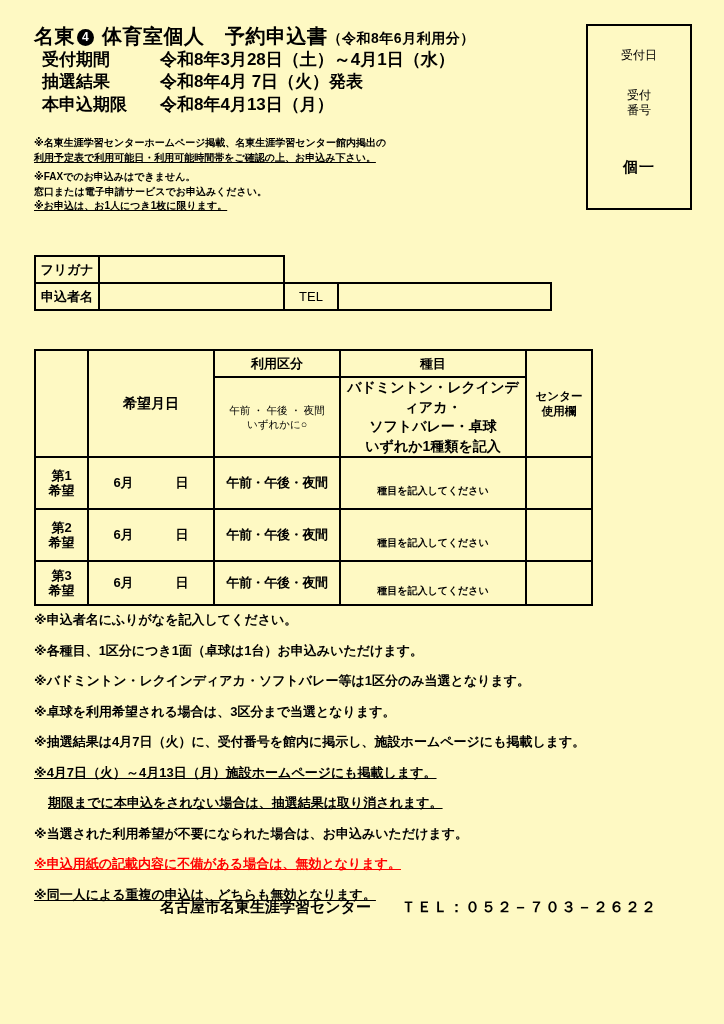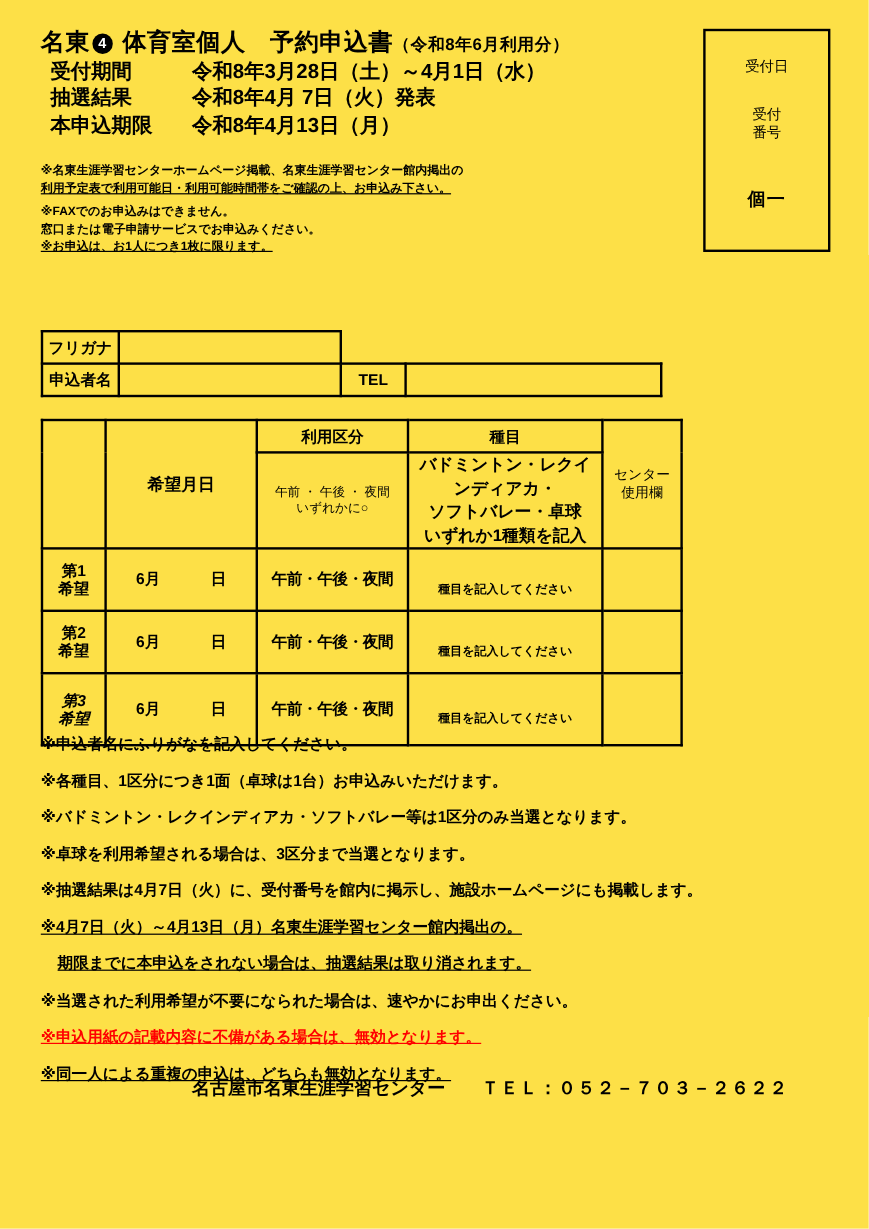--- a/index.html
+++ b/index.html
@@ -9,21 +9,21 @@
     background: #ffffff;
   }
   body {
     font-family: "Liberation Sans", "DejaVu Sans", sans-serif;
     color: #000000;
   }
   #page {
     position: relative;
     width: 724px;
     height: 1024px;
-    background: #fde047;
+    background: #fef9c3;
     overflow: hidden;
   }
 
   
   #title-block {
     position: absolute;
     left: 34px;
     top: 24px;
     width: 540px;
   }
@@ -98,63 +98,62 @@
   #receipt-box .rb-num  { top: 62px; }
   #receipt-box .rb-ko   { top: 132px; font-size: 15px; font-weight: bold; letter-spacing: 1px;}
 
   
   #applicant-table {
     position: absolute;
     left: 34px;
     top: 255px;
     border-collapse: collapse;
     table-layout: fixed;
-    margin-top: 20px;
   }
   #applicant-table td {
     border: 2px solid #000;
     padding: 0;
     height: 27px;
     font-size: 13px;
     font-weight: bold;
     text-align: center;
     vertical-align: middle;
     box-sizing: border-box;
   }
   #applicant-table td.nob { border: none; }
   .w-lbl   { width: 64px; }
   .w-name  { width: 185px; }
   .w-tel   { width: 54px; }
   .w-telv  { width: 213px; }
-  #applicant-table td.tel-lbl { font-weight: bold; font-size: 13px; }
+  #applicant-table td.tel-lbl { font-weight: normal; font-size: 13px; }
 
   
   #resv-table {
     position: absolute;
     left: 34px;
     top: 349px;
     border-collapse: collapse;
     table-layout: fixed;
   }
   #resv-table td {
     border: 2px solid #000;
     padding: 0 2px;
     text-align: center;
     vertical-align: middle;
     box-sizing: border-box;
     font-size: 13px;
   }
   .c-rank  { width: 53px; }
   .c-date  { width: 126px; }
   .c-div   { width: 126px; }
-  .c-kind  { width: 162px; }
+  .c-kind  { width: 186px; }
   .c-ctr   { width: 66px; }
 
   .hdr-bold { font-weight: bold; font-size: 14px; }
-  .hdr-ctr  { font-weight: normal; font-size: 11.5px; line-height: 1.25; }
+  .hdr-ctr  { font-weight: bold; font-size: 11.5px; line-height: 1.25; }
   .sub-small { font-size: 10.5px; font-weight: normal; line-height: 1.35; }
   .kind-small { font-size: 14px; font-weight: bold; line-height: 1.4; }
   .rank-cell { font-size: 12px; font-weight: bold; line-height: 1.2; }
   .date-cell { font-size: 13.5px; font-weight: bold; }
   .date-cell .m { margin-right: 42px; }
   .div-cell { font-size: 13.5px; font-weight: bold; letter-spacing: -0.3px;}
   .kind-cell {
     position: relative;
     height: 100%;
   }
@@ -311,21 +310,21 @@
       <td class="c-kind">
         <div class="kind-cell">
           <div class="kind-hint">種目を記入してください</div>
           <div></div>
         </div>
       </td>
       <td class="c-ctr"></td>
     </tr>
 
     <tr>
-      <td class="c-rank rank-cell" style="height:60px;font-style:italic;">
+      <td class="c-rank rank-cell" style="height:44px;">
         <div>第3</div>
         <div>希望</div>
       </td>
       <td class="c-date date-cell">
         <span class="m">6月</span><span>日</span>
       </td>
       <td class="c-div div-cell">午前・午後・夜間</td>
       <td class="c-kind">
         <div class="kind-cell">
           <div class="kind-hint">種目を記入してください</div>
@@ -336,23 +335,23 @@
     </tr>
   </tbody>
     </table>
 
   <div id="footer-notes">
     <div class="fn">※申込者名にふりがなを記入してください。</div>
     <div class="fn">※各種目、1区分につき1面（卓球は1台）お申込みいただけます。</div>
     <div class="fn">※バドミントン・レクインディアカ・ソフトバレー等は1区分のみ当選となります。</div>
     <div class="fn">※卓球を利用希望される場合は、3区分まで当選となります。</div>
     <div class="fn">※抽選結果は4月7日（火）に、受付番号を館内に掲示し、施設ホームページにも掲載します。</div>
-    <div class="fn u">※4月7日（火）～4月13日（月）名東生涯学習センター館内掲出の。</div>
+    <div class="fn u">※4月7日（火）～4月13日（月）施設ホームページにも掲載します。</div>
     <div class="fn u indent">期限までに本申込をされない場合は、抽選結果は取り消されます。</div>
-    <div class="fn">※当選された利用希望が不要になられた場合は、速やかにお申出ください。</div>
+    <div class="fn">※当選された利用希望が不要になられた場合は、お申込みいただけます。</div>
     <div class="fn red">※申込用紙の記載内容に不備がある場合は、無効となります。</div>
     <div class="fn u">※同一人による重複の申込は、どちらも無効となります。</div>
   </div>
 
   <div id="contact-line">
     <span>名古屋市名東生涯学習センター</span><span class="tel-txt">ＴＥＬ：０５２－７０３－２６２２</span>
   </div>
 
 </div>
 

